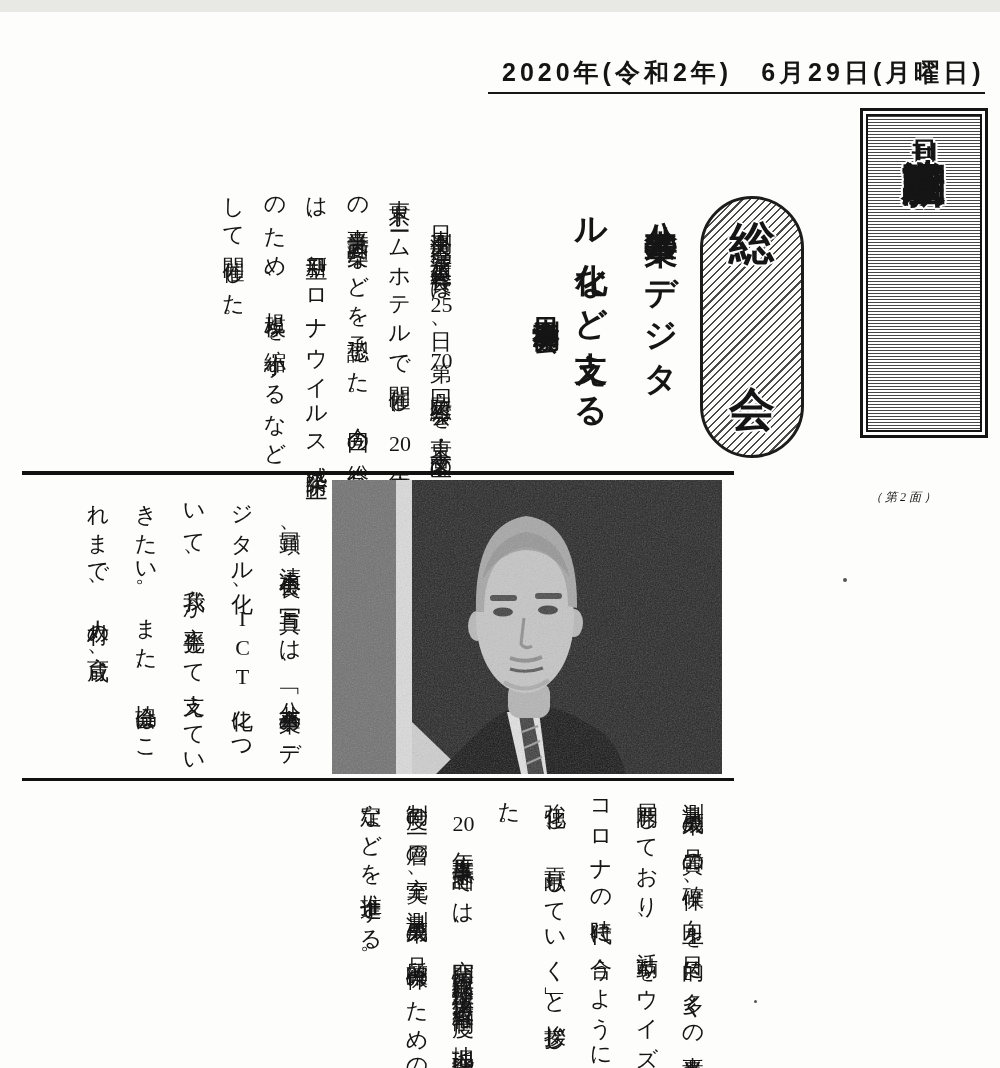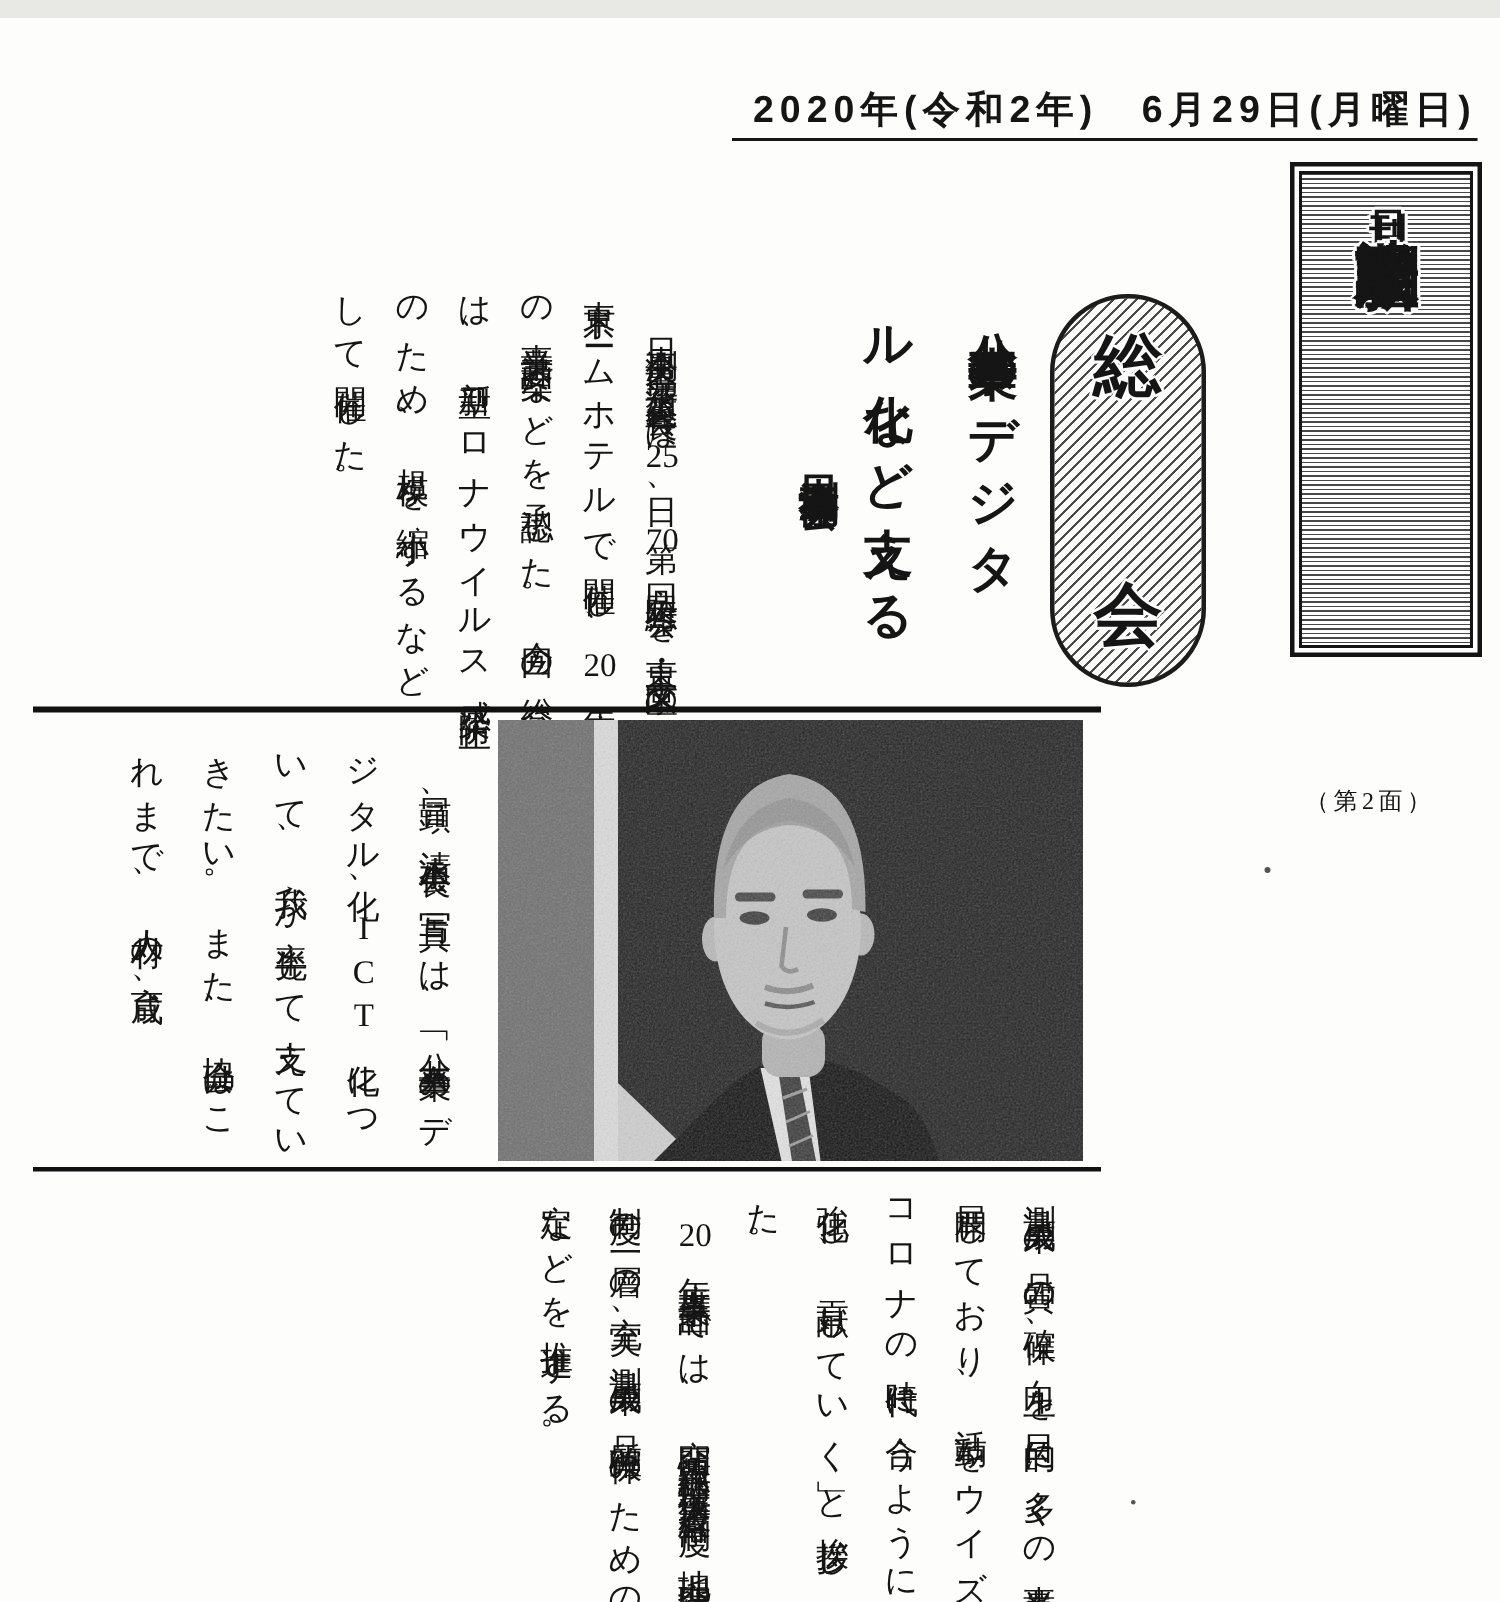--- a/index.html
+++ b/index.html
@@ -37,21 +37,21 @@
   }
   .masthead-inner{
     width:100%;height:100%;box-sizing:border-box;border:2px solid #141414;
     background:repeating-linear-gradient(to bottom,#474747 0 1px,transparent 1px 3px);
     display:flex;justify-content:center;
   }
   .masthead-text{height:100%;padding-top:4px;font-weight:700;}
   .masthead-prefix{font-size:25px;letter-spacing:2px;}
   .masthead-title{font-size:43px;letter-spacing:1px;}
   .page-note{
-    position:absolute;left:870px;top:512px;font-size:16px;letter-spacing:3px;white-space:nowrap;
+    position:absolute;left:870px;top:477px;font-size:12px;letter-spacing:3px;white-space:nowrap;font-style:italic;
   }
   
   .badge{
     position:absolute;left:700px;top:184px;width:104px;height:262px;box-sizing:border-box;
     border:3px solid #1c1c1c;border-radius:60px;
     background:repeating-linear-gradient(135deg,#4a4a4a 0 1.5px,transparent 1.5px 5.5px);
     display:flex;flex-direction:column;justify-content:space-between;align-items:center;
     padding:14px 0;
   }
   .badge span{font-size:46px;font-weight:700;}

